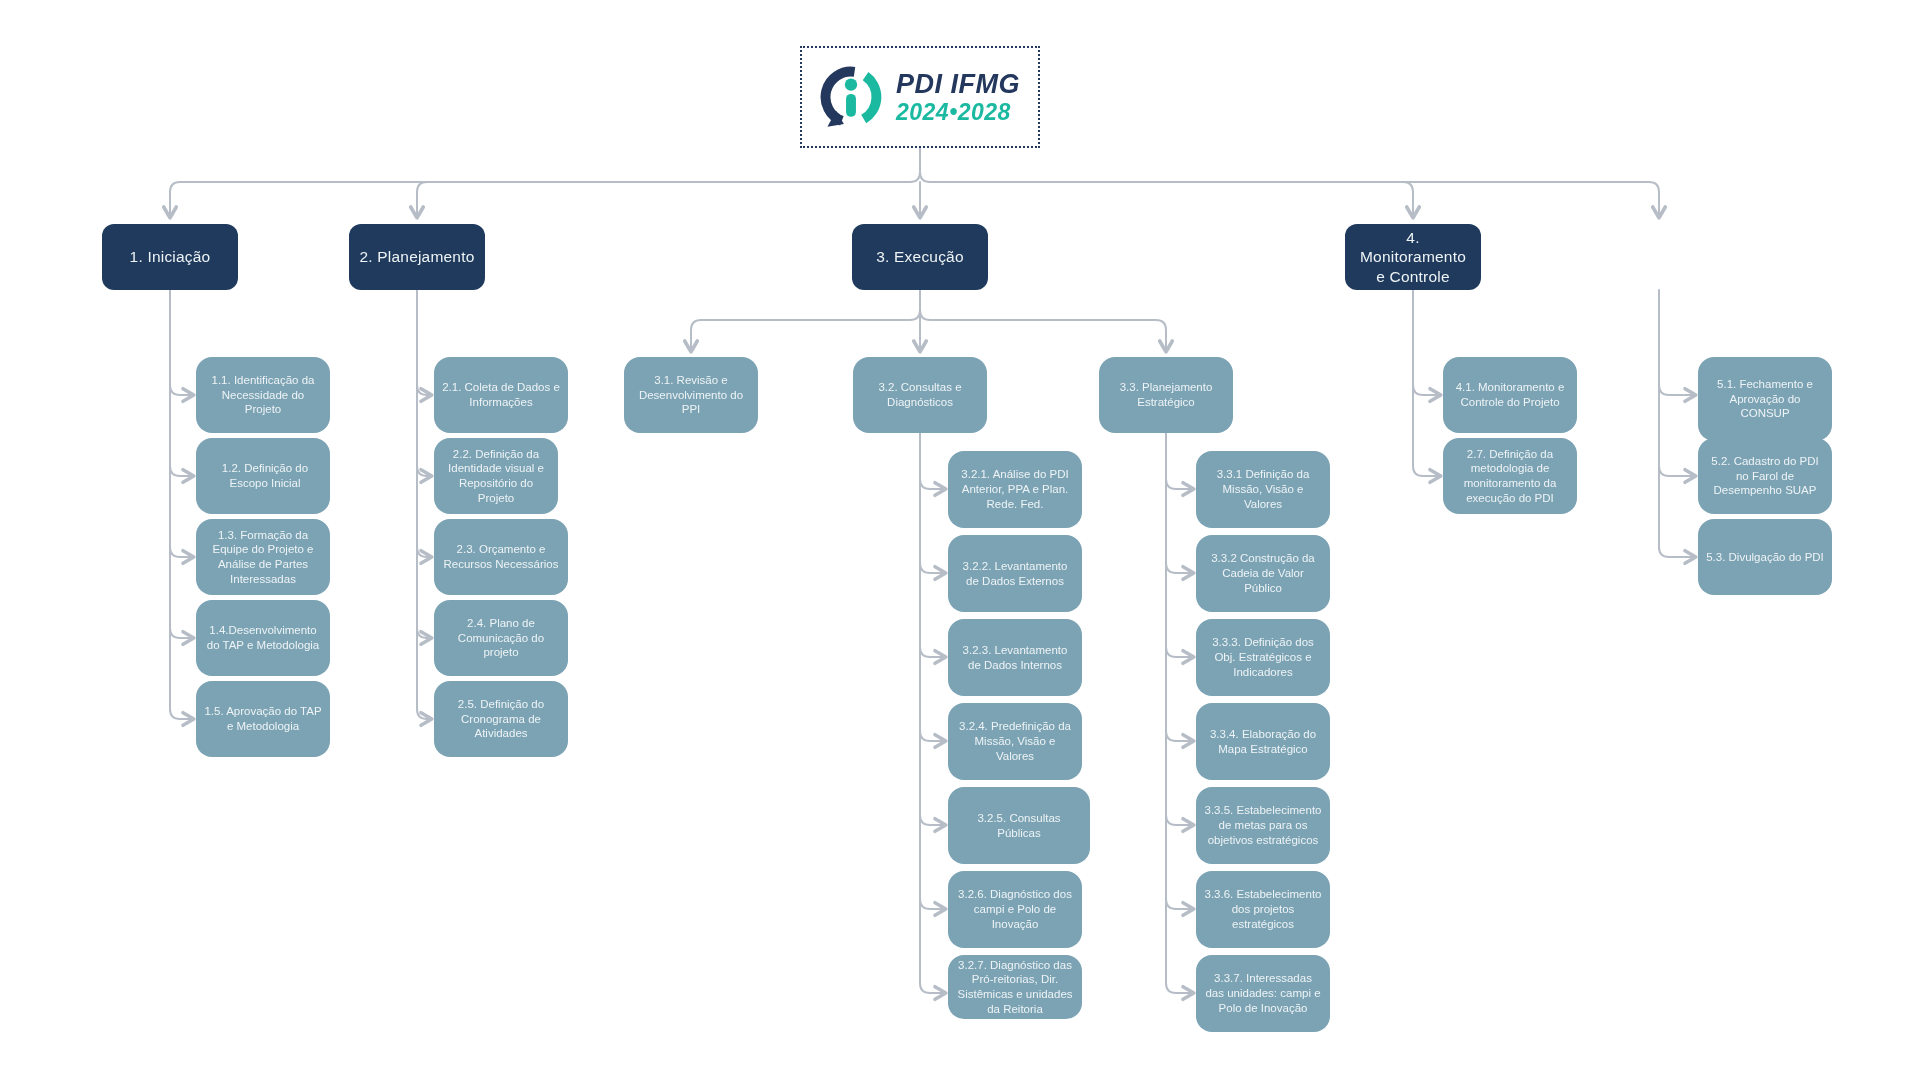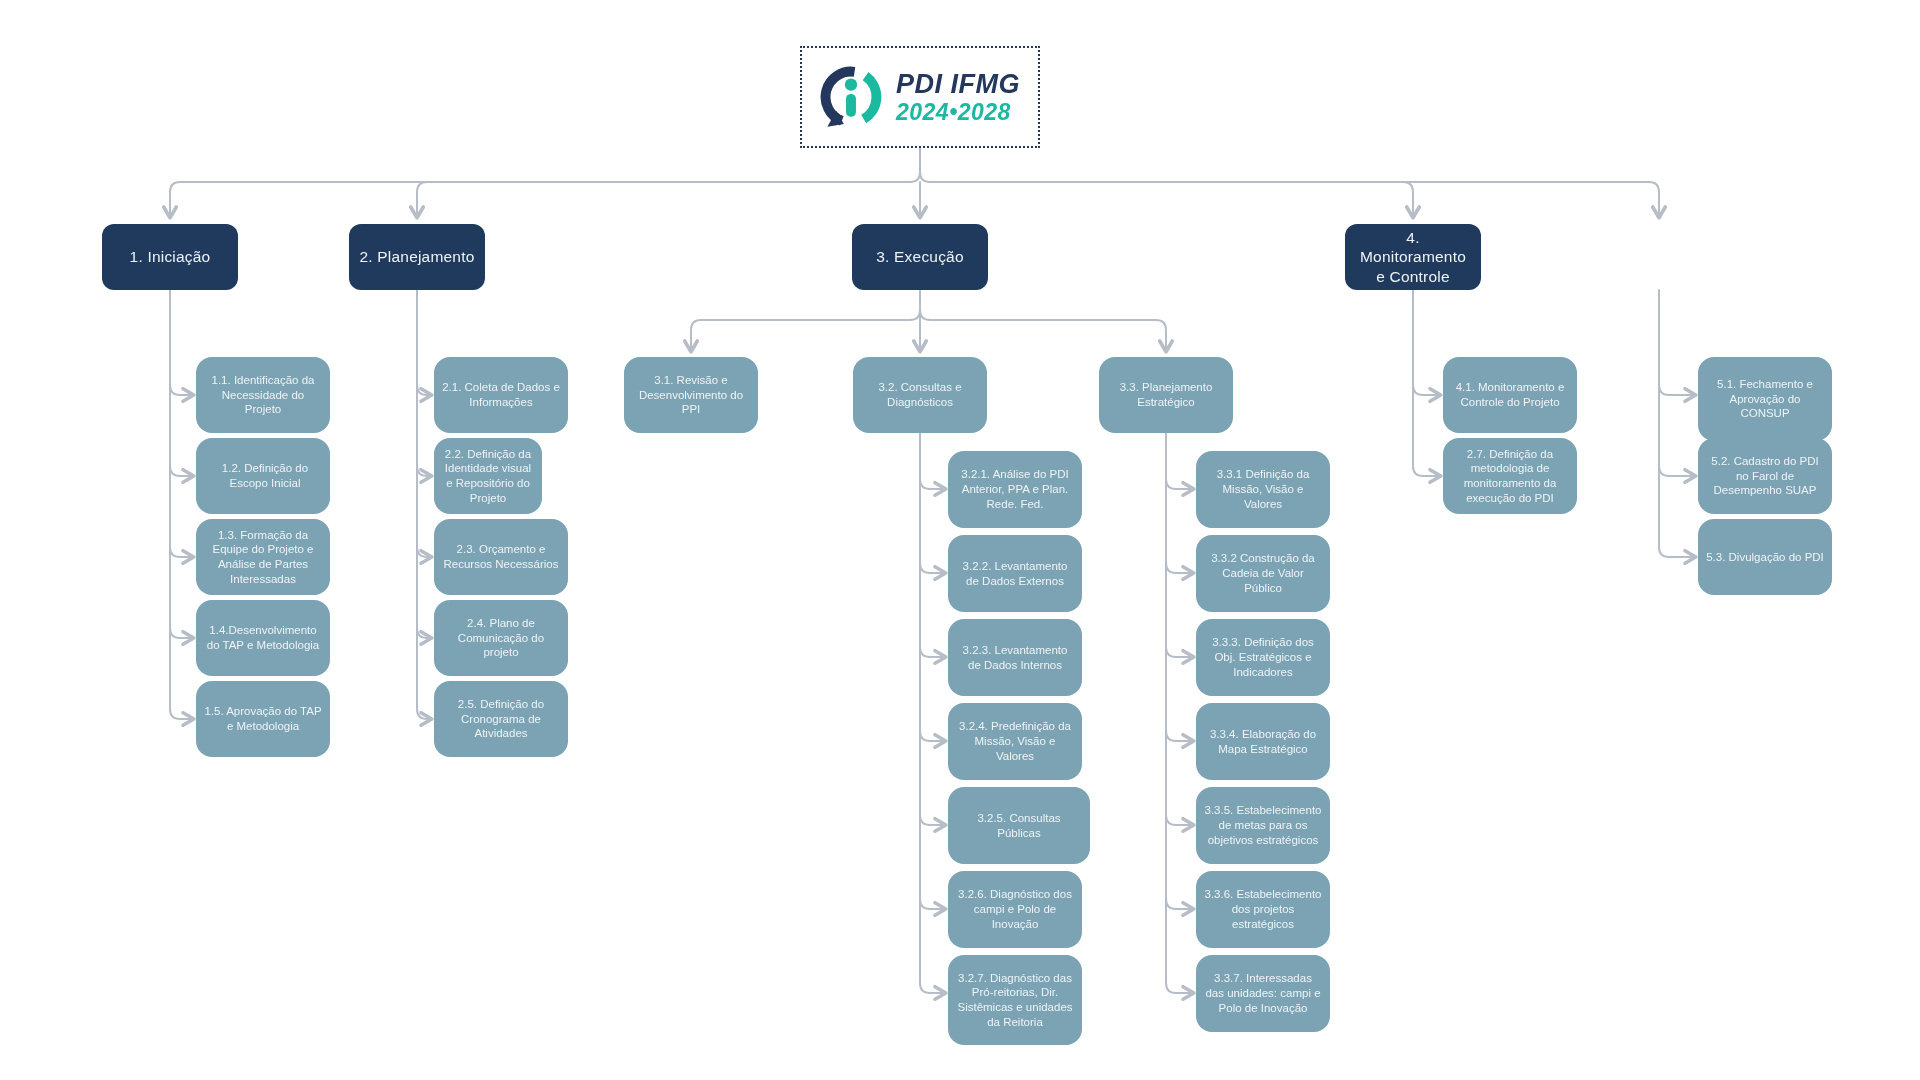--- a/index.html
+++ b/index.html
@@ -123,21 +123,21 @@
     </div>
     <div class="node task" style="left: 196px; top: 681px; width: 134px; height: 76px;">
       <span>1.5. Aprovação do TAP e Metodologia</span>
     </div>
     <div class="node phase" style="left: 349px; top: 224px; width: 136px; height: 66px;">
       <span>2. Planejamento</span>
     </div>
     <div class="node task" style="left: 434px; top: 357px; width: 134px; height: 76px;">
       <span>2.1. Coleta de Dados e Informações</span>
     </div>
-    <div class="node task" style="left: 434px; top: 438px; width: 108px; height: 76px;">
+    <div class="node task" style="left: 434px; top: 438px; width: 124px; height: 76px;">
       <span>2.2. Definição da Identidade visual e Repositório do Projeto</span>
     </div>
     <div class="node task" style="left: 434px; top: 519px; width: 134px; height: 76px;">
       <span>2.3. Orçamento e Recursos Necessários</span>
     </div>
     <div class="node task" style="left: 434px; top: 600px; width: 134px; height: 76px;">
       <span>2.4. Plano de Comunicação do projeto</span>
     </div>
     <div class="node task" style="left: 434px; top: 681px; width: 134px; height: 76px;">
       <span>2.5. Definição do Cronograma de Atividades</span>
@@ -162,21 +162,21 @@
     </div>
     <div class="node task" style="left: 948px; top: 703px; width: 134px; height: 77px;">
       <span>3.2.4. Predefinição da Missão, Visão e Valores</span>
     </div>
     <div class="node task" style="left: 948px; top: 787px; width: 142px; height: 77px; align-items: center;">
       <span>3.2.5. Consultas Públicas</span>
     </div>
     <div class="node task" style="left: 948px; top: 871px; width: 134px; height: 77px;">
       <span>3.2.6. Diagnóstico dos campi e Polo de Inovação</span>
     </div>
-    <div class="node task" style="left: 948px; top: 955px; width: 134px; height: 90px;">
+    <div class="node task" style="left: 948px; top: 955px; width: 134px; height: 64px;">
       <span>3.2.7. Diagnóstico das Pró-reitorias, Dir. Sistêmicas e unidades da Reitoria</span>
     </div>
     <div class="node task" style="left: 1099px; top: 357px; width: 134px; height: 76px;">
       <span>3.3. Planejamento Estratégico</span>
     </div>
     <div class="node task" style="left: 1196px; top: 451px; width: 134px; height: 77px;">
       <span>3.3.1 Definição da Missão, Visão e Valores</span>
     </div>
     <div class="node task" style="left: 1196px; top: 535px; width: 134px; height: 77px;">
       <span>3.3.2 Construção da Cadeia de Valor Público</span>

